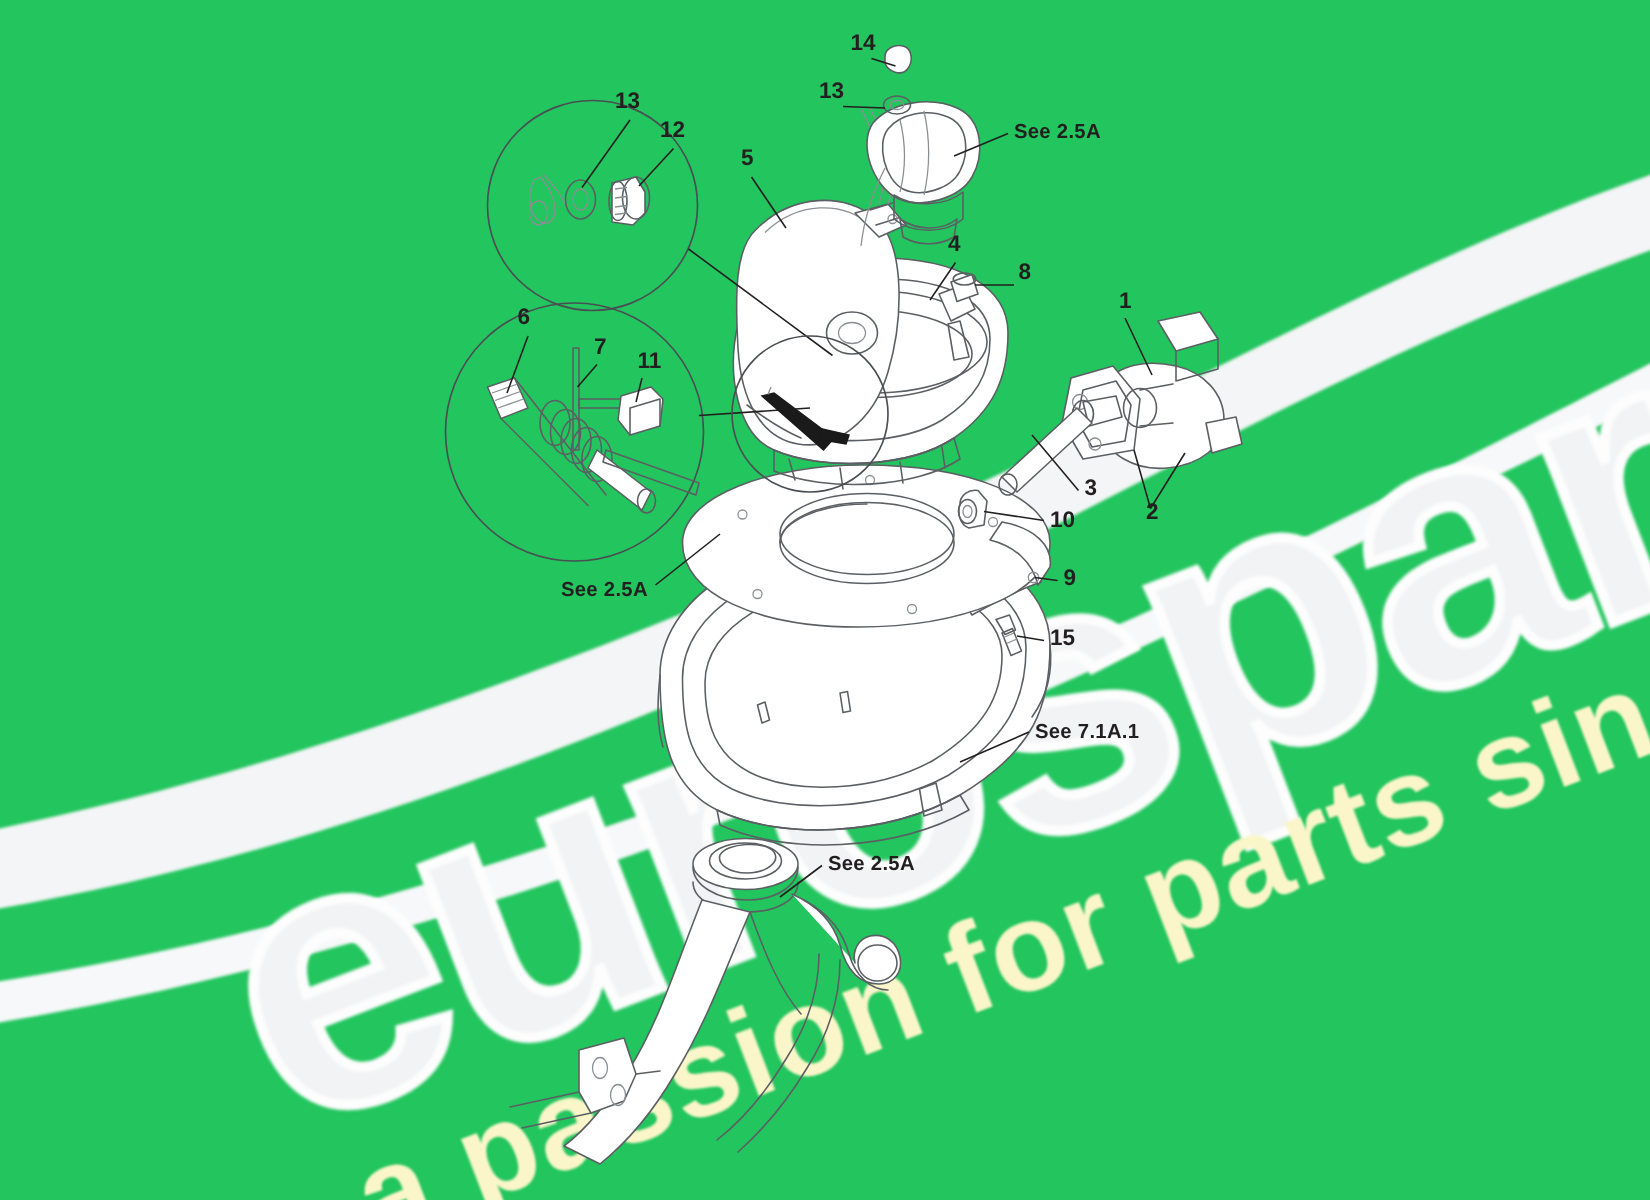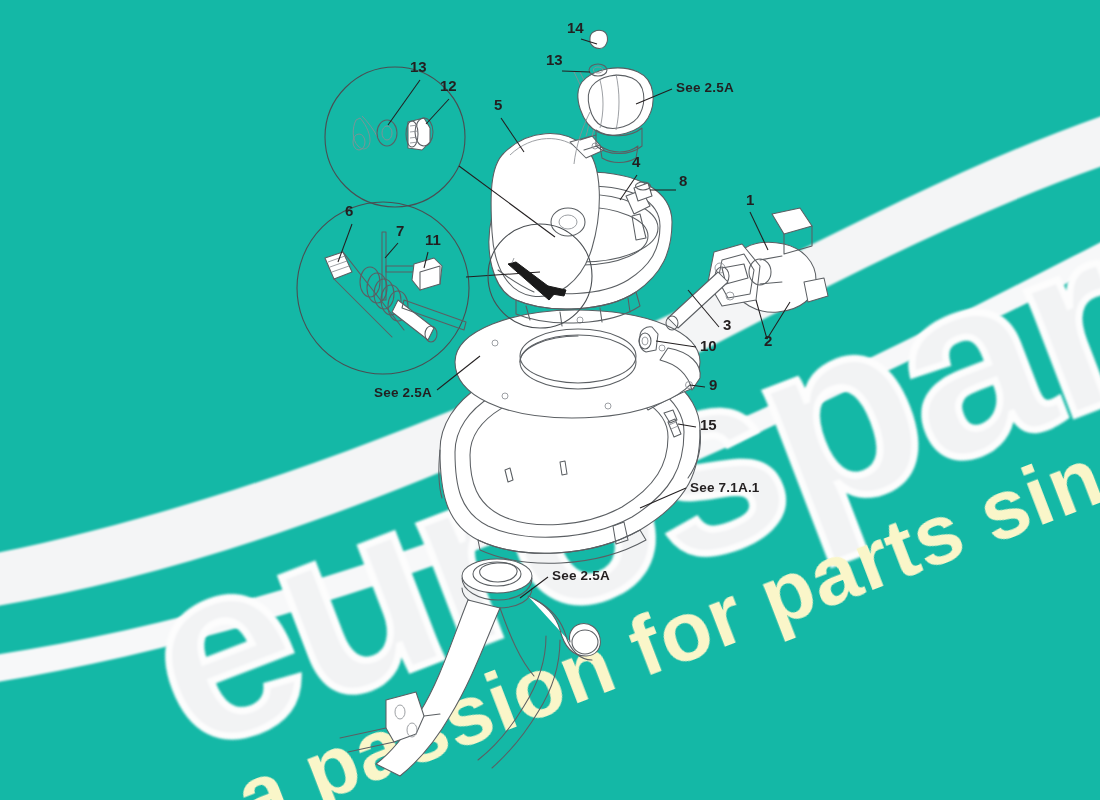--- a/index.html
+++ b/index.html
@@ -7,21 +7,21 @@
     padding: 0;
     background: #ffffff;
   }
   body {
     font-family: "Liberation Sans", sans-serif;
   }
   #stage {
     position: relative;
     width: 1100px;
     height: 800px;
-    background: #14b8a6;
+    background: #22c55e;
     overflow: hidden;
   }
   #stage svg {
     position: absolute;
     top: 0;
     left: 0;
   }
   .wm-layer { position: absolute; top:0; left:0; width:1100px; height:800px; pointer-events:none; }
   .label-txt {
     font-family: "Liberation Sans", sans-serif;

